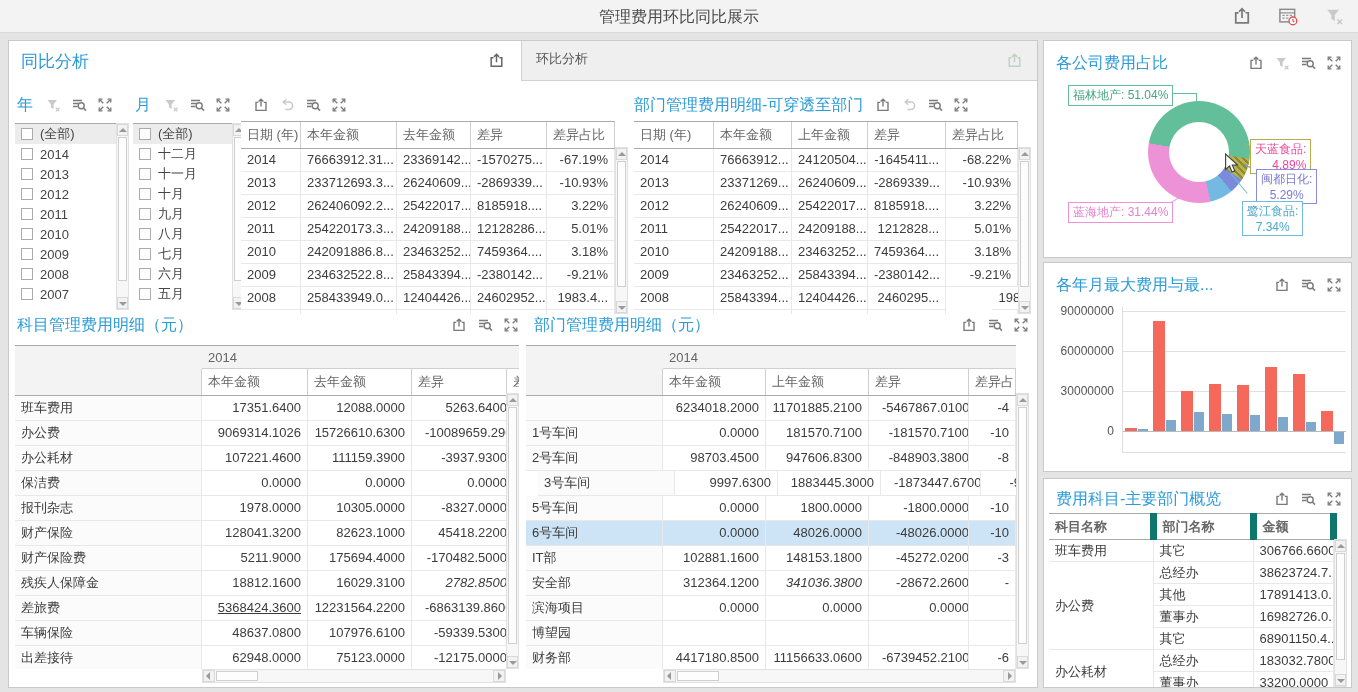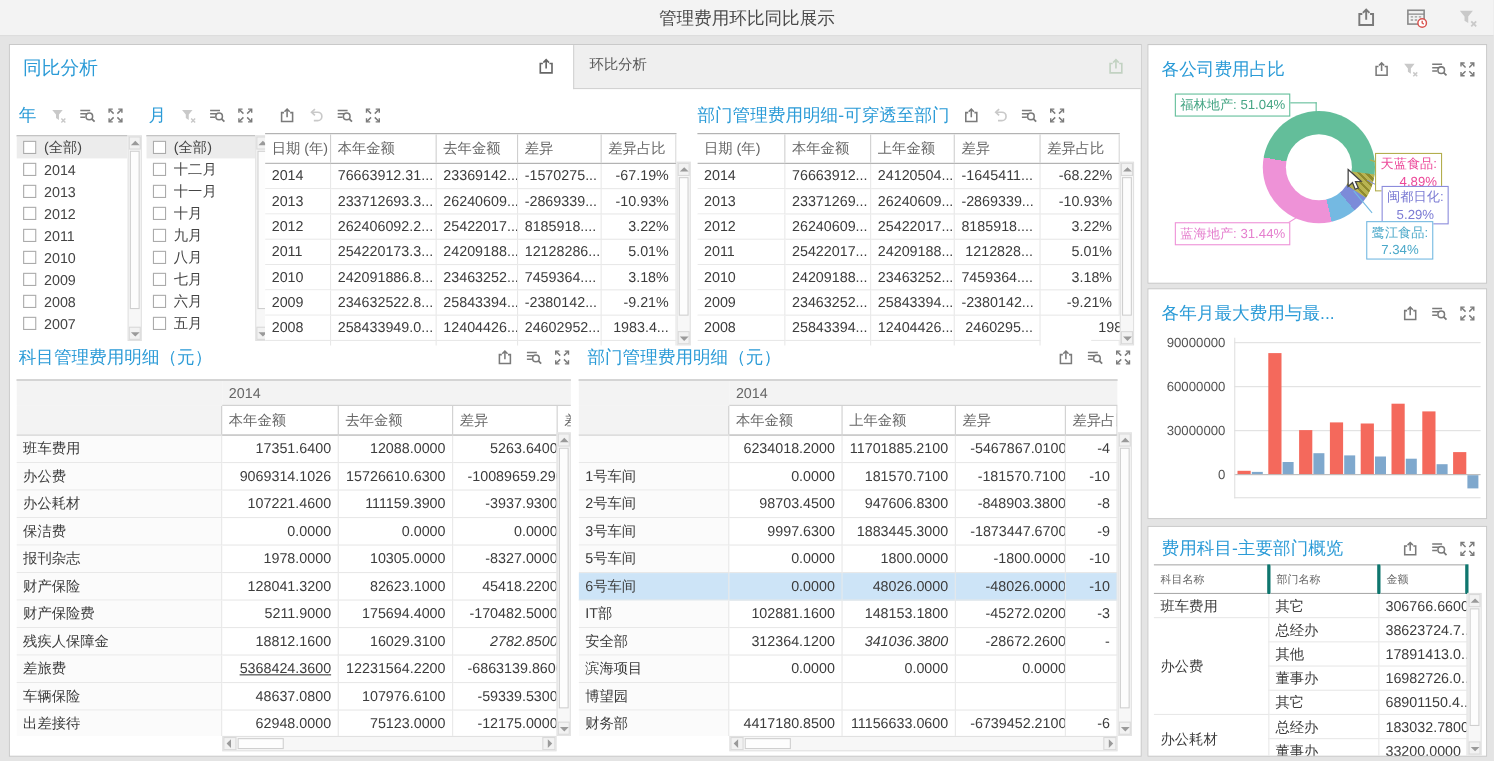--- a/index.html
+++ b/index.html
@@ -81,21 +81,21 @@
   #cursor { position:absolute; left:180px; top:112px; width:17px; height:22px; z-index:4; }
 
   .ytick { position:absolute; font-size:12px; color:#555; text-align:right; width:66px; }
   .gridline { position:absolute; left:78px; width:224px; height:1px; background:#e0e0e0; }
   .gridline.zero { background:#b9b9b9; }
   #plot { position:absolute; left:78px; top:44px; width:224px; height:146px; border-left:1px solid #e0e0e0; border-bottom:1px solid #e0e0e0; }
   .bar { position:absolute; }
 
   
   #ovw-table { position:absolute; left:5px; top:34px; width:284px; border-collapse:collapse; table-layout:fixed; }
-  #ovw-table th { font-weight:normal; text-align:left; color:#666; font-size:10px; height:26px; padding:0 6px; border-right:3px solid #0f766e; border-top:1px solid #ababab; border-bottom:1px solid #ababab; overflow:hidden; white-space:nowrap; }
+  #ovw-table th { font-weight:bold; text-align:left; color:#666; font-size:13px; height:26px; padding:0 6px; border-right:7px solid #0f766e; border-top:1px solid #ababab; border-bottom:1px solid #ababab; overflow:hidden; white-space:nowrap; }
   #ovw-table td { color:#3c3c3c; font-size:13px; height:22px; padding:0 6px; border-right:1px solid #e8e8e8; border-bottom:1px solid #e8e8e8; overflow:hidden; white-space:nowrap; }
   #ovw-table td.num { text-align:right; }
 </style>
 </head>
 <body>
 
 <div id="topbar" class="abs">
   <div class="title">管理费用环比同比展示</div>
   <div class="tb-icons">
     <span class="ic lg">
@@ -656,21 +656,21 @@
         <div class="gc" style="width: 47px;">-10</div>
       </div>
       <div class="grow drow">
         <div class="gc lab" style="width: 137px;">2号车间</div>
         <div class="gc" style="width: 103px;">98703.4500</div>
         <div class="gc" style="width: 103px;">947606.8300</div>
         <div class="gc" style="width: 100px;"><span class="clipR">-848903.3800</span></div>
         <div class="gc" style="width: 47px;">-8</div>
       </div>
       <div class="grow drow">
-        <div class="gc lab" style="width: 137px;">3号车间</div>
+        <div class="gc lab" style="width: 137px; margin-left: 12px;">3号车间</div>
         <div class="gc" style="width: 103px;">9997.6300</div>
         <div class="gc" style="width: 103px;">1883445.3000</div>
         <div class="gc" style="width: 100px;"><span class="clipR">-1873447.6700</span></div>
         <div class="gc" style="width: 47px;">-9</div>
       </div>
       <div class="grow drow">
         <div class="gc lab" style="width: 137px;">5号车间</div>
         <div class="gc" style="width: 103px;">0.0000</div>
         <div class="gc" style="width: 103px;">1800.0000</div>
         <div class="gc" style="width: 100px;"><span class="clipR">-1800.0000</span></div>

